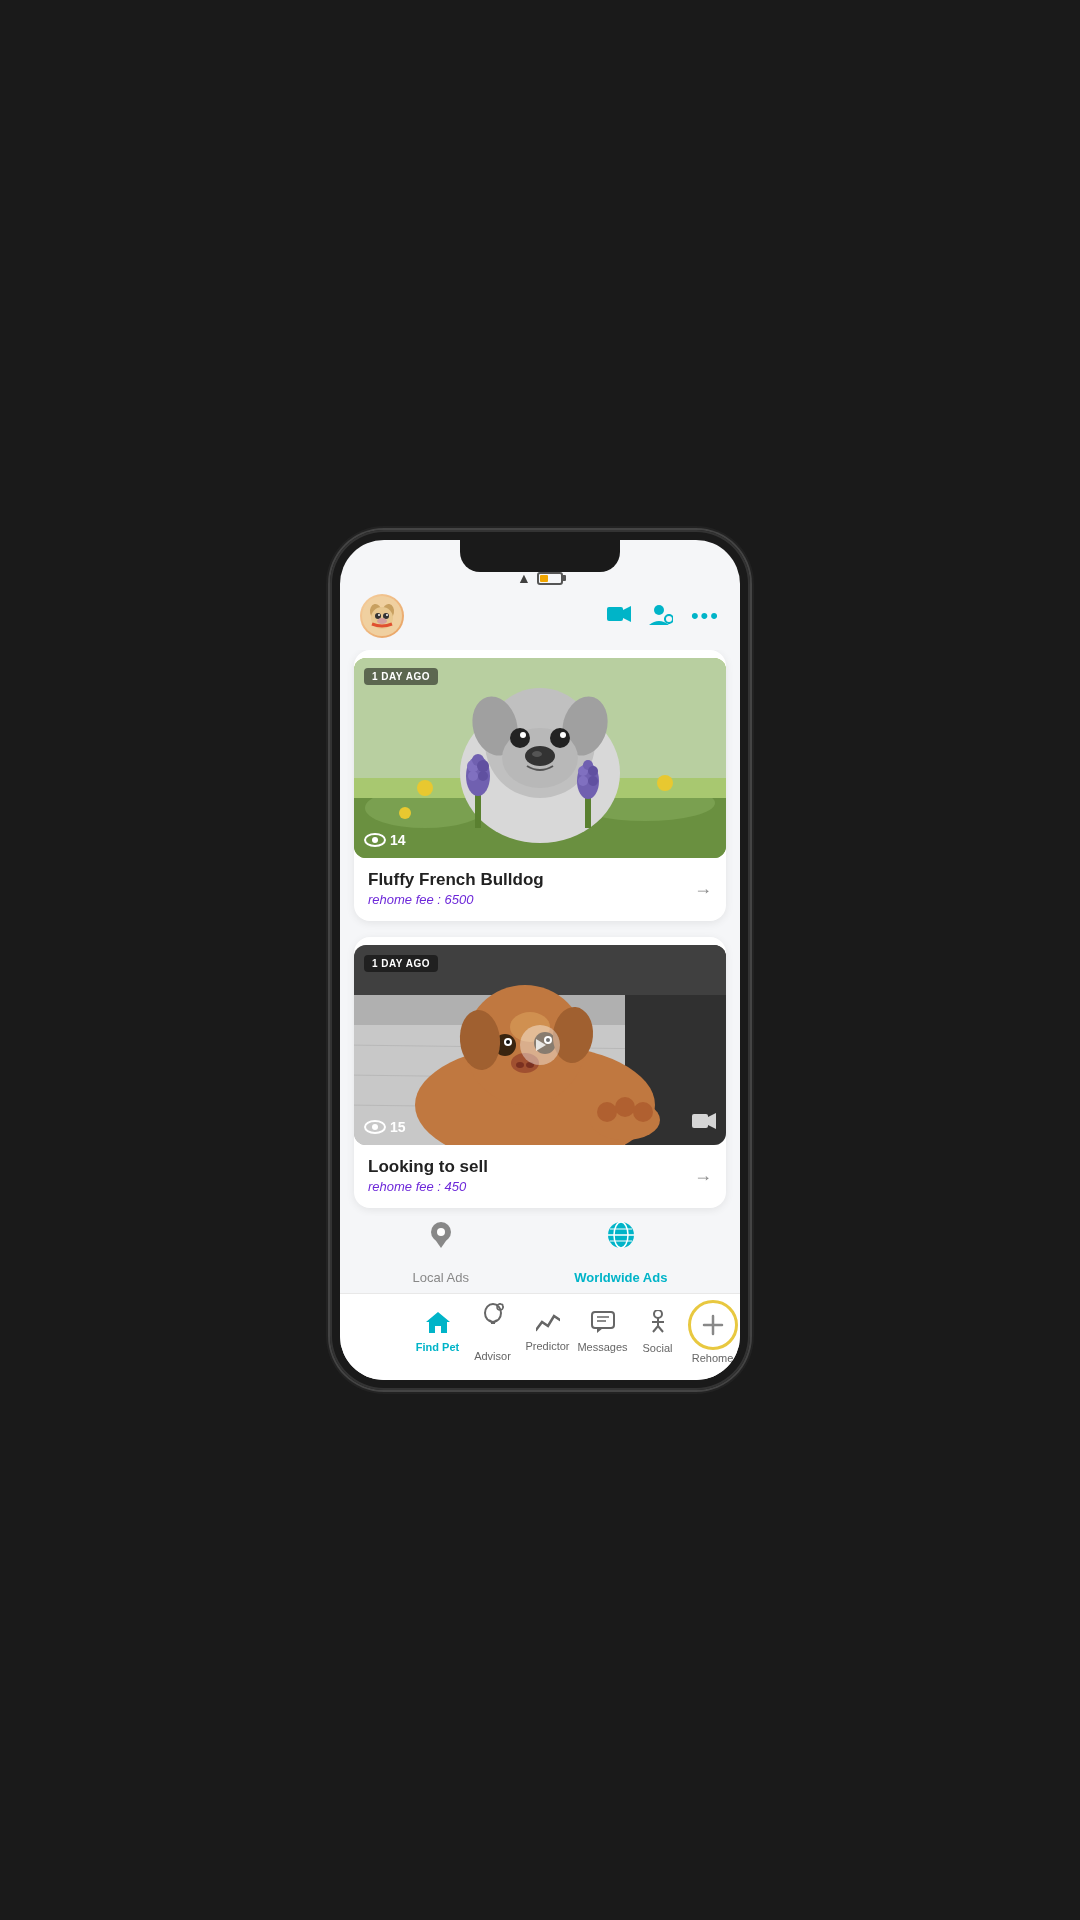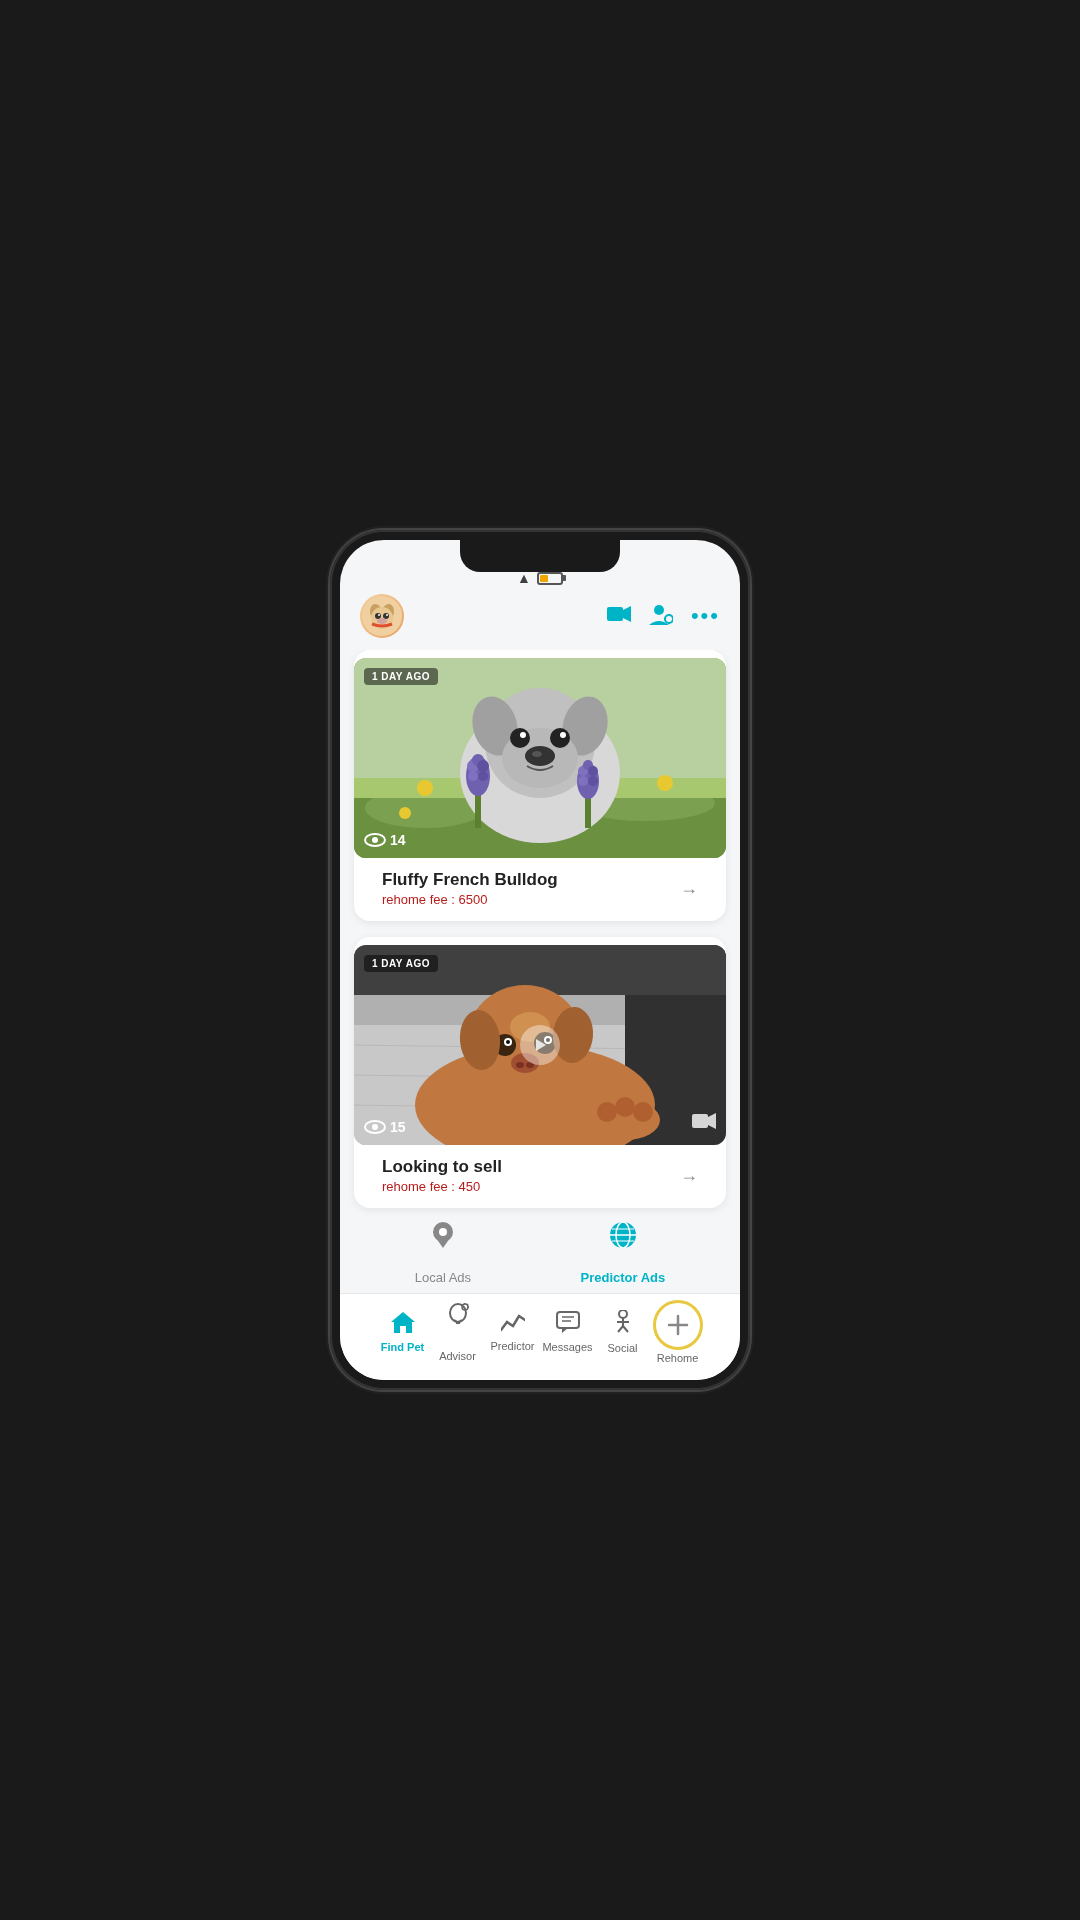--- a/index.html
+++ b/index.html
@@ -180,36 +180,37 @@
     .play-circle {
       position: absolute;
       bottom: 50%; right: 50%; transform: translate(50%, 50%);
       width: 40px; height: 40px;
       background: rgba(255,255,255,0.4);
       border-radius: 50%;
       display: flex; align-items: center; justify-content: center;
     }
 
     .ad-info {
-      padding: 12px 28px 14px;
+      padding: 12px 14px 14px;
       display: flex;
       align-items: center;
       justify-content: space-between;
     }
 
     .ad-text .ad-title {
       font-size: 17px;
       font-weight: 600;
       color: #222;
       margin-bottom: 2px;
     }
 
     .ad-text .ad-price {
       font-size: 13px;
-      color: #b91c1c;
+      color: #6d28d9;
+      font-style: italic;
     }
 
     .arrow-btn {
       color: #888;
       font-size: 18px;
     }
 
     
     .filter-bar {
       border-top: 1px solid #e8e8e8;
@@ -259,21 +260,21 @@
     .loc-tab .loc-label { font-size: 13px; }
     .loc-tab.active .loc-icon { color: #00b4c8; }
     .loc-tab.active .loc-label { color: #00b4c8; font-weight: 600; }
     .loc-tab:not(.active) .loc-icon { color: #888; }
     .loc-tab:not(.active) .loc-label { color: #888; }
 
     
     .bottom-nav {
       display: flex;
       align-items: center;
-      justify-content: center;
+      justify-content: flex-end;
       padding: 6px 0 16px;
       background: #fff;
       border-top: 1px solid #e8e8e8;
       flex-shrink: 0;
     }
 
     .nav-item {
       display: flex;
       flex-direction: column;
       align-items: center;
@@ -520,21 +521,21 @@
       <div class="loc-tab active">
         <span class="loc-icon">
           <svg width="26" height="26" viewBox="0 0 26 26">
             <circle cx="13" cy="13" r="13" fill="#00b4c8"></circle>
             <ellipse cx="13" cy="13" rx="7" ry="13" fill="none" stroke="#fff" stroke-width="1.5"></ellipse>
             <line x1="0" y1="13" x2="26" y2="13" stroke="#fff" stroke-width="1.5"></line>
             <line x1="2" y1="7" x2="24" y2="7" stroke="#fff" stroke-width="1"></line>
             <line x1="2" y1="19" x2="24" y2="19" stroke="#fff" stroke-width="1"></line>
           </svg>
         </span>
-        <span class="loc-label" style="color:#00b4c8;font-size:13px;font-weight:600;">Predictor Ads</span>
+        <span class="loc-label" style="color:#00b4c8;font-size:13px;font-weight:600;">Worldwide Ads</span>
       </div>
     </div>
 
     <div class="bottom-nav">
       <div class="nav-item active">
         <span class="nav-icon">
           <svg width="24" height="22" viewBox="0 0 24 22">
             <polygon points="12,1 0,11 3,11 3,22 9,22 9,15 15,15 15,22 21,22 21,11 24,11" fill="#00b4c8"></polygon>
           </svg>
         </span>

